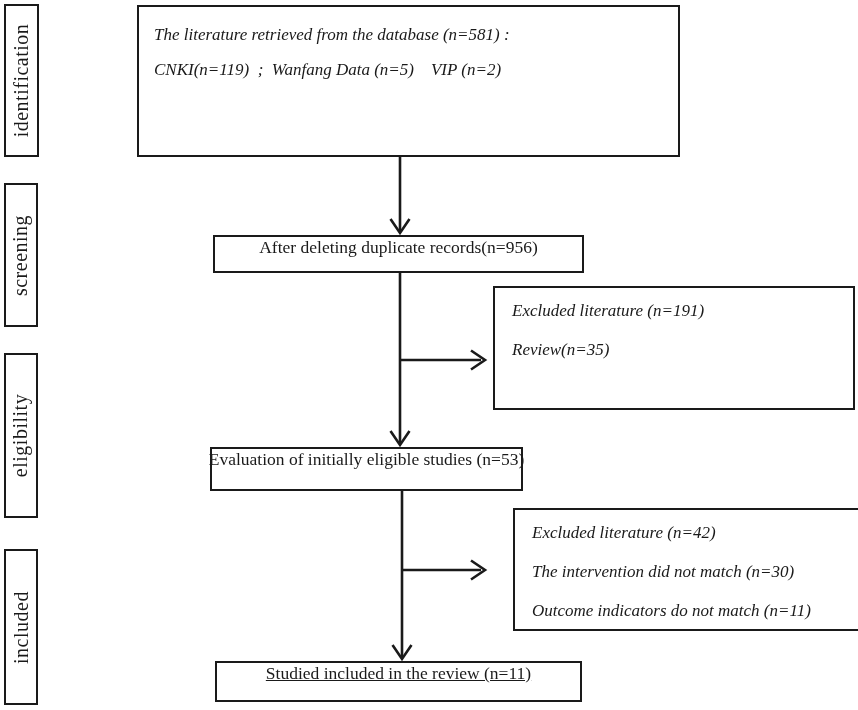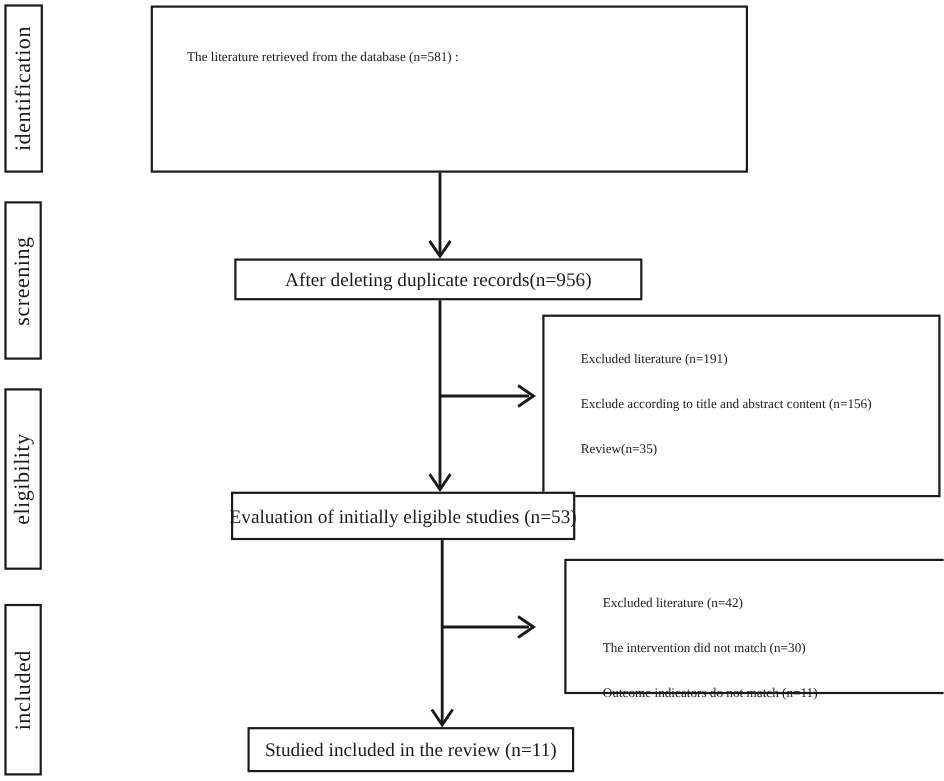--- a/index.html
+++ b/index.html
@@ -29,48 +29,49 @@
     justify-content: center;
   }
   .stage .vtext {
     white-space: nowrap;
     transform: rotate(-90deg);
     font-size: 20px;
     letter-spacing: 0.5px;
   }
   
   .para {
-    margin: 16px;
-    font-size: 12px;
+    margin: 0;
+    font-size: 17px;
     line-height: 25px;
     white-space: pre-wrap;
+    font-style: italic;
   }
   
   #box-identified {
     left: 137px; top: 5px; width: 543px; height: 152px;
     padding: 11px 0 0 15px;
   }
   #box-identified .para {
     line-height: 34.5px;
   }
   
   .center-box {
     display: flex;
-    align-items: center;
+    align-items: flex-start;
     justify-content: center;
     font-size: 17.5px;
     text-align: center;
     white-space: pre;
   }
   #box-deduplicated { left: 213px; top: 235px; width: 371px; height: 38px; }
   #box-eligibility  { left: 210px; top: 447px; width: 313px; height: 44px; }
-  #box-included     { left: 225px; top: 661px; width: 297px; height: 41px; }
+  #box-included     { left: 215px; top: 661px; width: 367px; height: 41px; text-decoration: underline; }
   
   #box-screening-excluded {
-    left: 493px; top: 286px; width: 362px; height: 166px;
+    left: 493px; top: 286px; width: 362px; height: 124px;
     padding: 10px 14px 0 17px;
   }
   #box-screening-excluded .para { margin-bottom: 14px; }
   #box-eligibility-excluded {
     left: 513px; top: 508px; width: 362px; height: 123px;
     padding: 10px 6px 0 17px;
   }
   #box-eligibility-excluded .para { margin-bottom: 14px; }
   
   #arrows {
@@ -101,29 +102,29 @@
   <div class="box stage" style="left:4px; top:353px; width:34px; height:165px;">
     <span class="vtext">eligibility</span>
   </div>
 
   <div class="box stage" style="left:4px; top:549px; width:34px; height:156px;">
     <span class="vtext">included</span>
   </div>
 
   <div class="box" id="box-identified">
     <p class="para">The literature retrieved from the database (n=581) :</p>
+    <p class="para">CNKI(n=119)  ;  Wanfang Data (n=5)    VIP (n=2)</p>
   </div>
 
   <div class="box center-box" id="box-deduplicated">
     <span>After deleting duplicate records(n=956)</span>
   </div>
 
   <div class="box" id="box-screening-excluded">
     <p class="para">Excluded literature (n=191)</p>
-    <p class="para">Exclude according to title and abstract content (n=156)</p>
     <p class="para">Review(n=35)</p>
   </div>
 
   <div class="box center-box" id="box-eligibility">
     <span>Evaluation of initially eligible studies (n=53)</span>
   </div>
 
   <div class="box" id="box-eligibility-excluded">
     <p class="para">Excluded literature (n=42)</p>
     <p class="para">The intervention did not match (n=30)</p>

